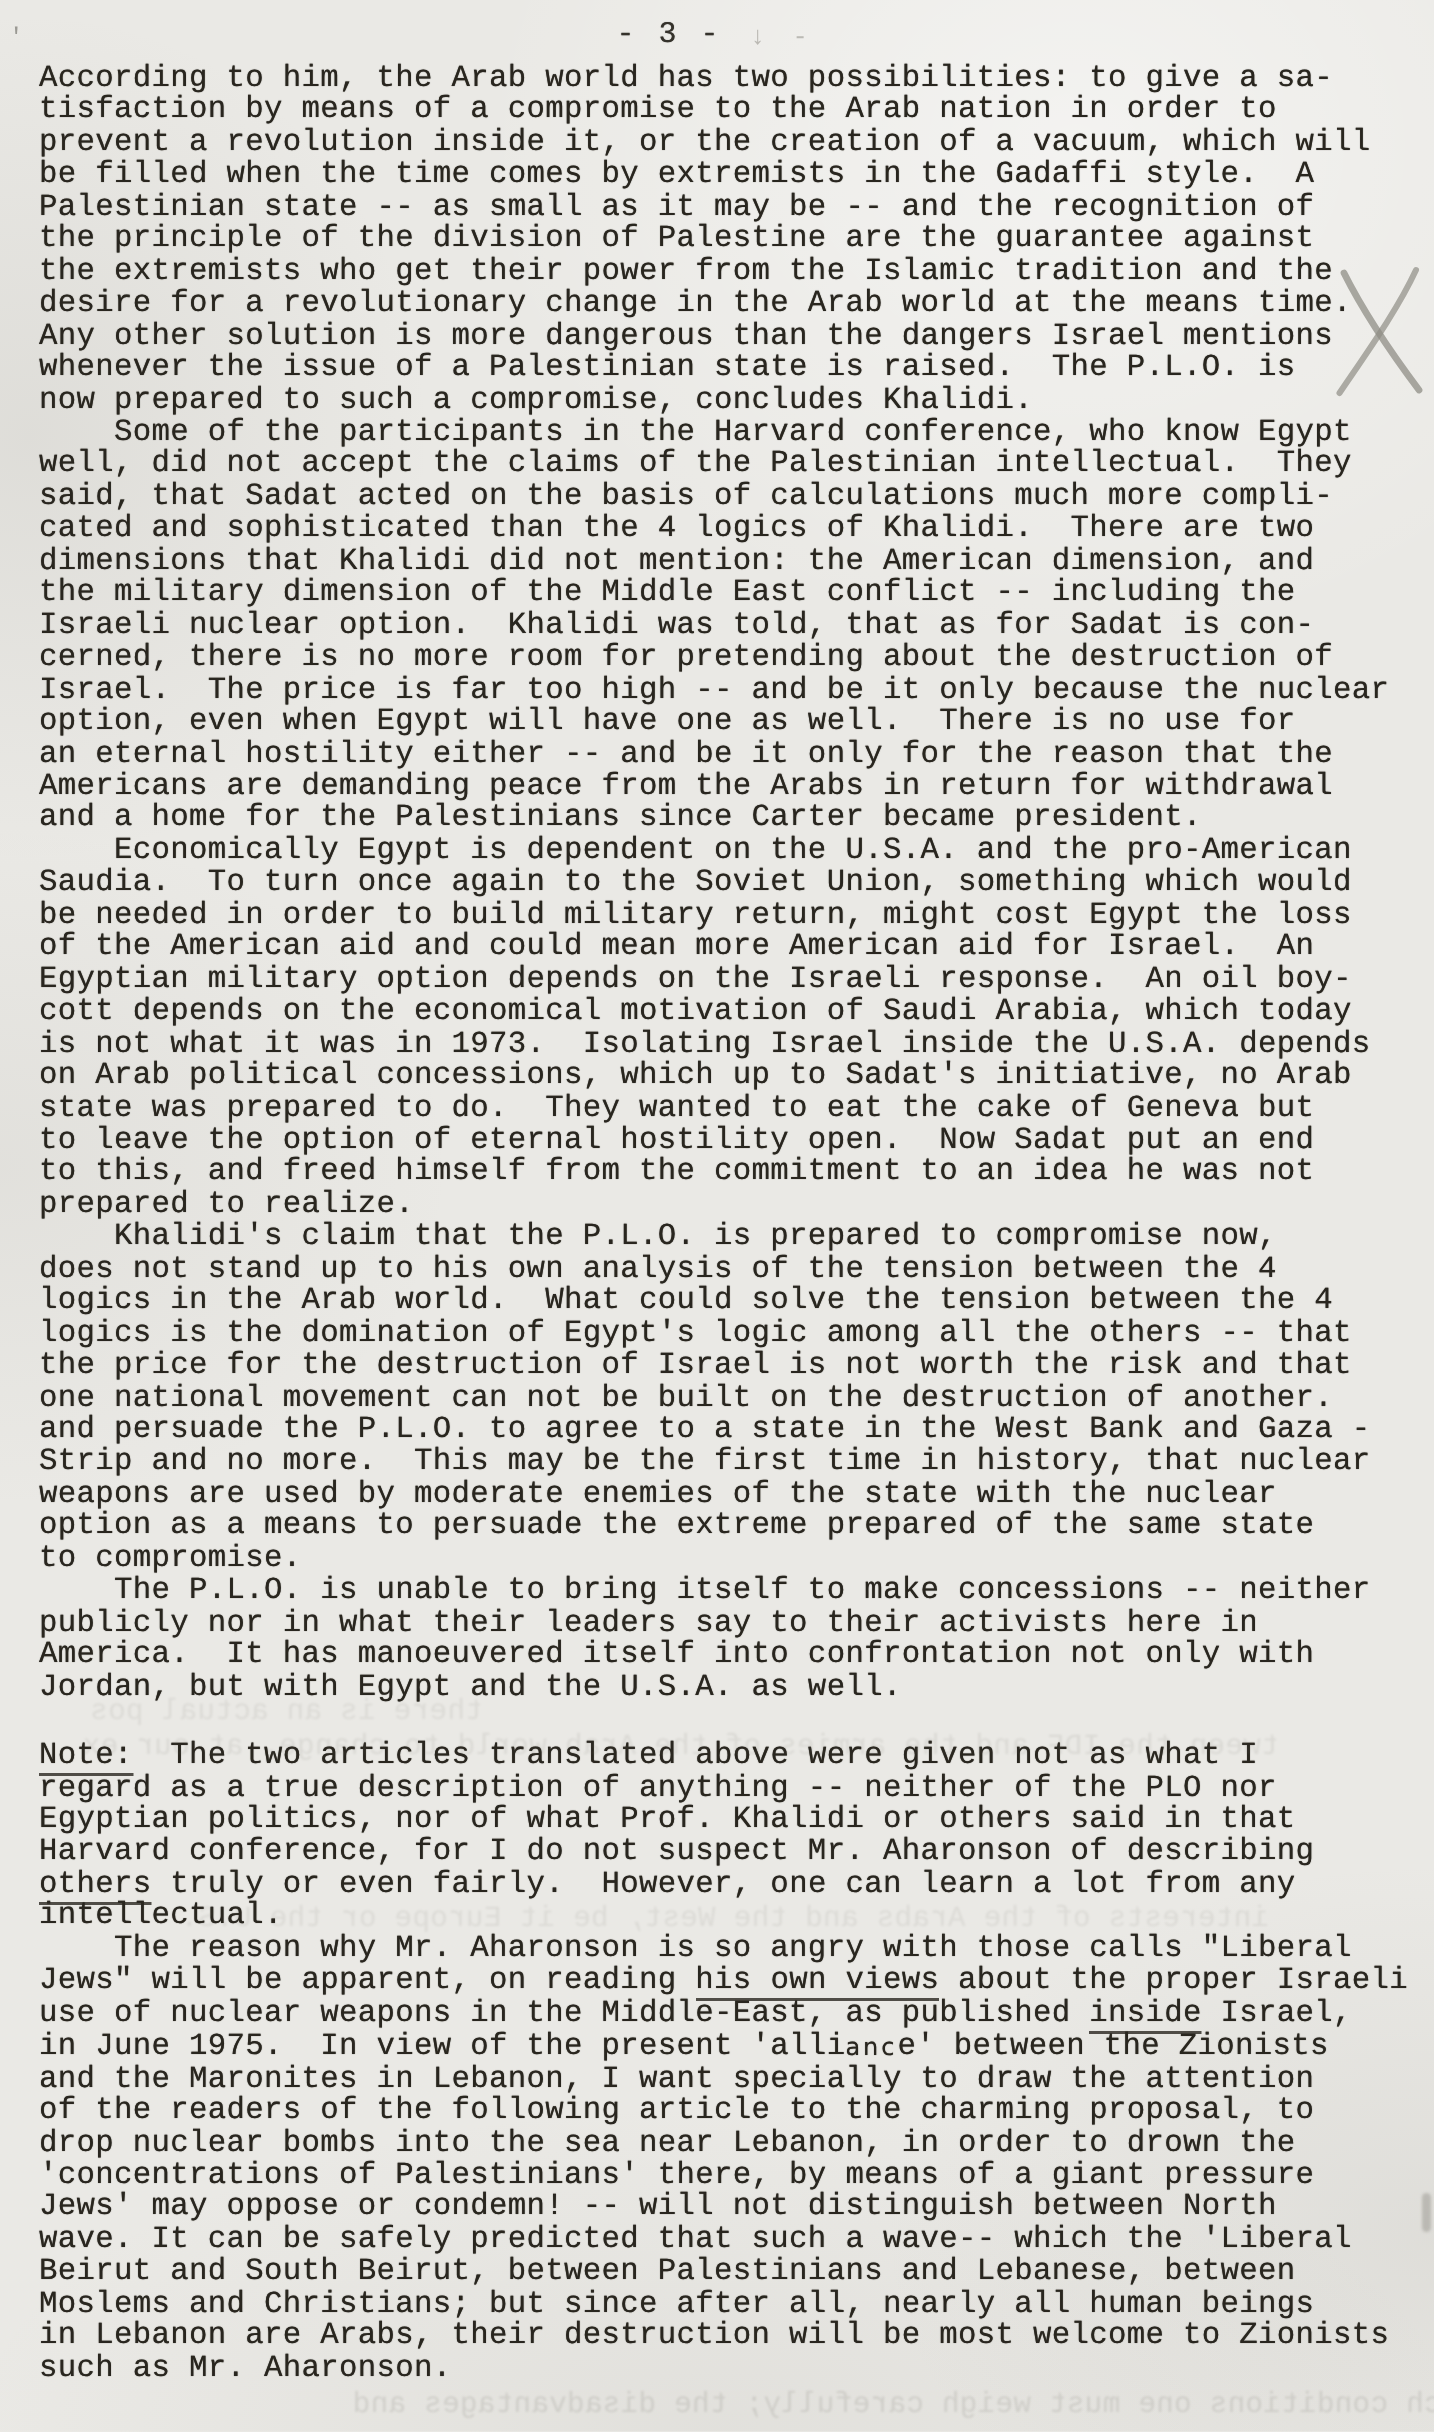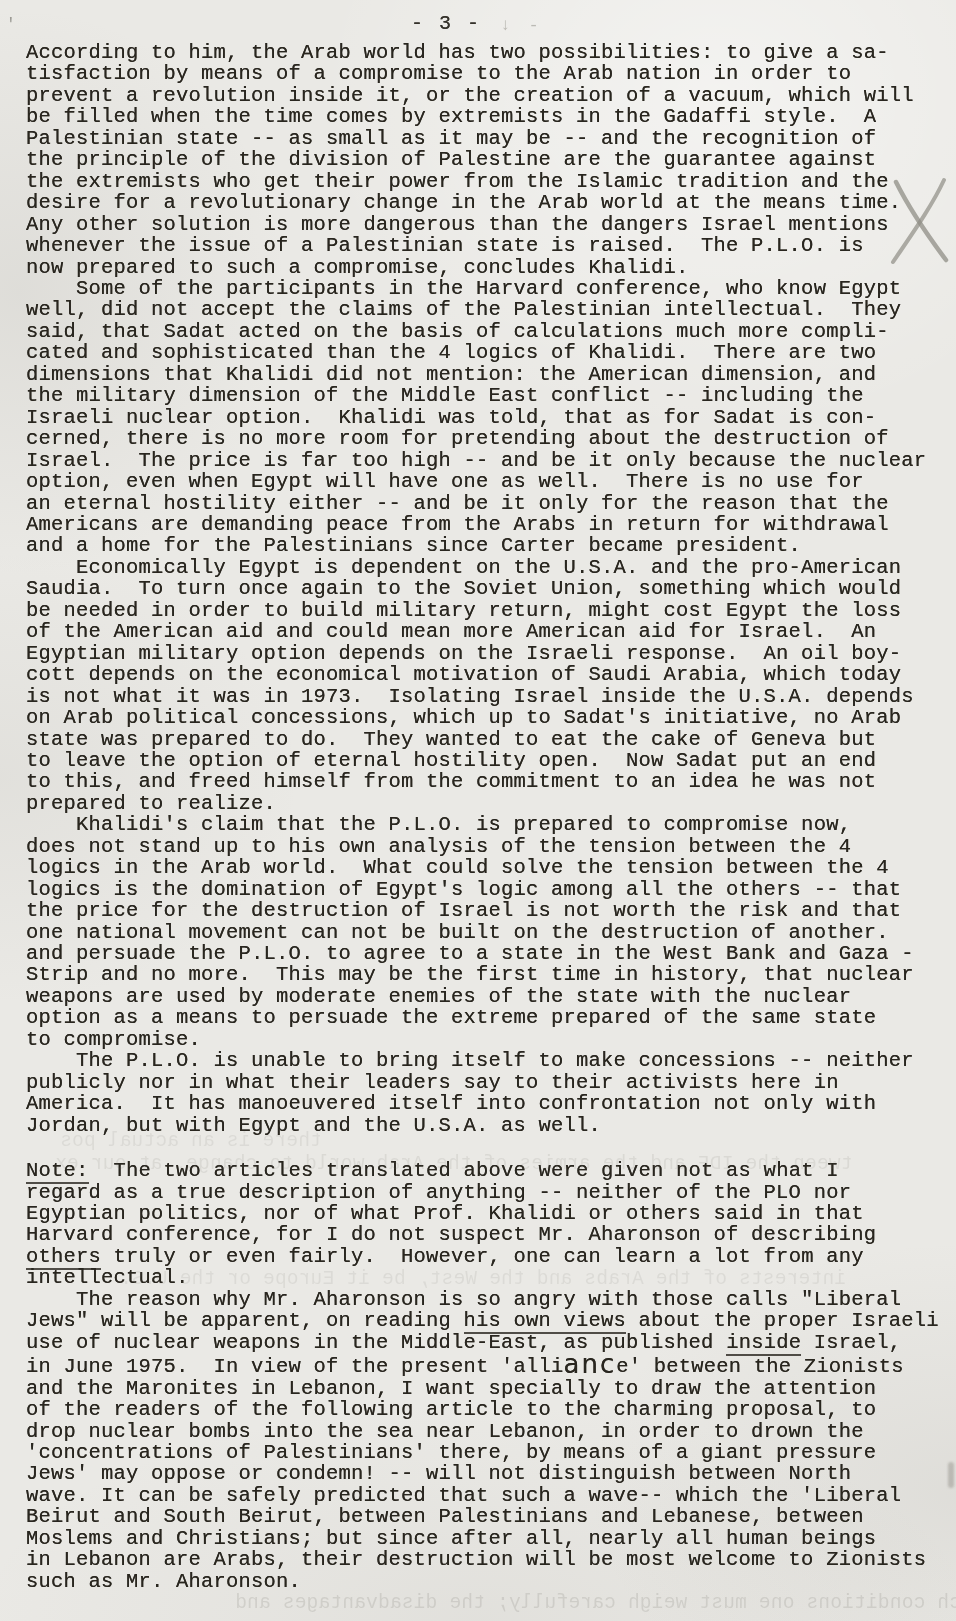--- a/index.html
+++ b/index.html
@@ -36,21 +36,21 @@
   .line{
     white-space:pre;
     font-size:20.5px;line-height:21.45px;letter-spacing:0.2px;
     color:#29261f;
     text-shadow:0 0 0.6px rgba(41,38,31,0.85);
   }
   .para.space-before{margin-top:24px;}
   .u{border-bottom:2px solid rgba(41,38,31,0.8);padding-bottom:0;}
   .hw{
     font-family:"DejaVu Sans",sans-serif;
-    font-size:26px;letter-spacing:2px;font-weight:500;
+    font-size:16px;letter-spacing:2px;font-weight:500;
     position:relative;top:0.5px;
   }
   .ghost{
     position:absolute;white-space:pre;
     font-size:19.5px;letter-spacing:0.2px;
     color:#6e6c63;
     transform:scaleX(-1);
     filter:blur(0.6px);
     pointer-events:none;
   }

